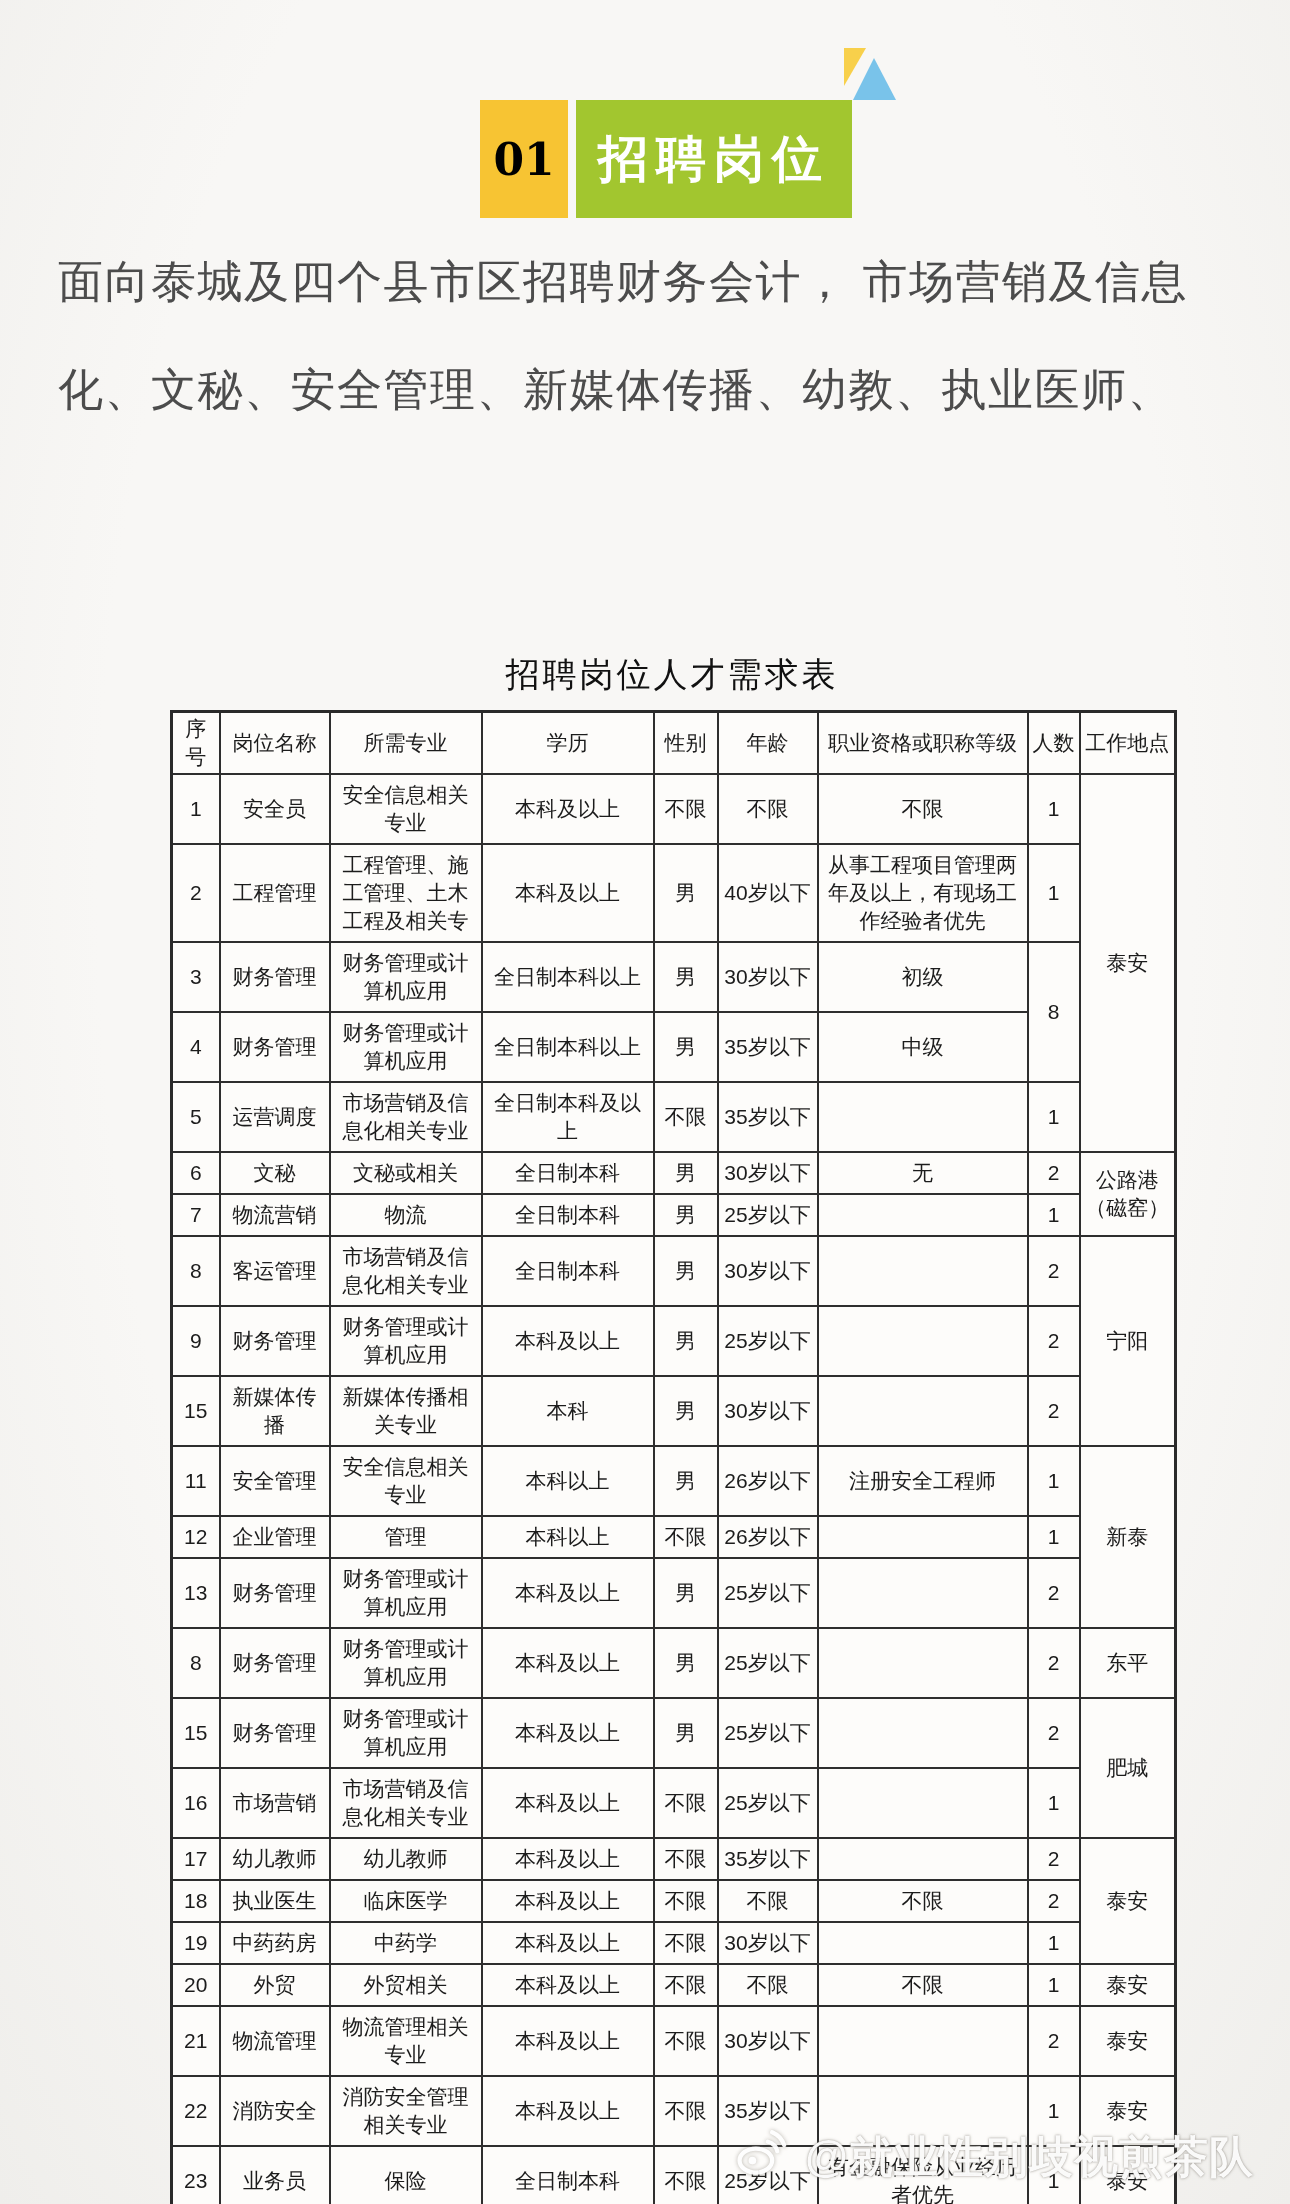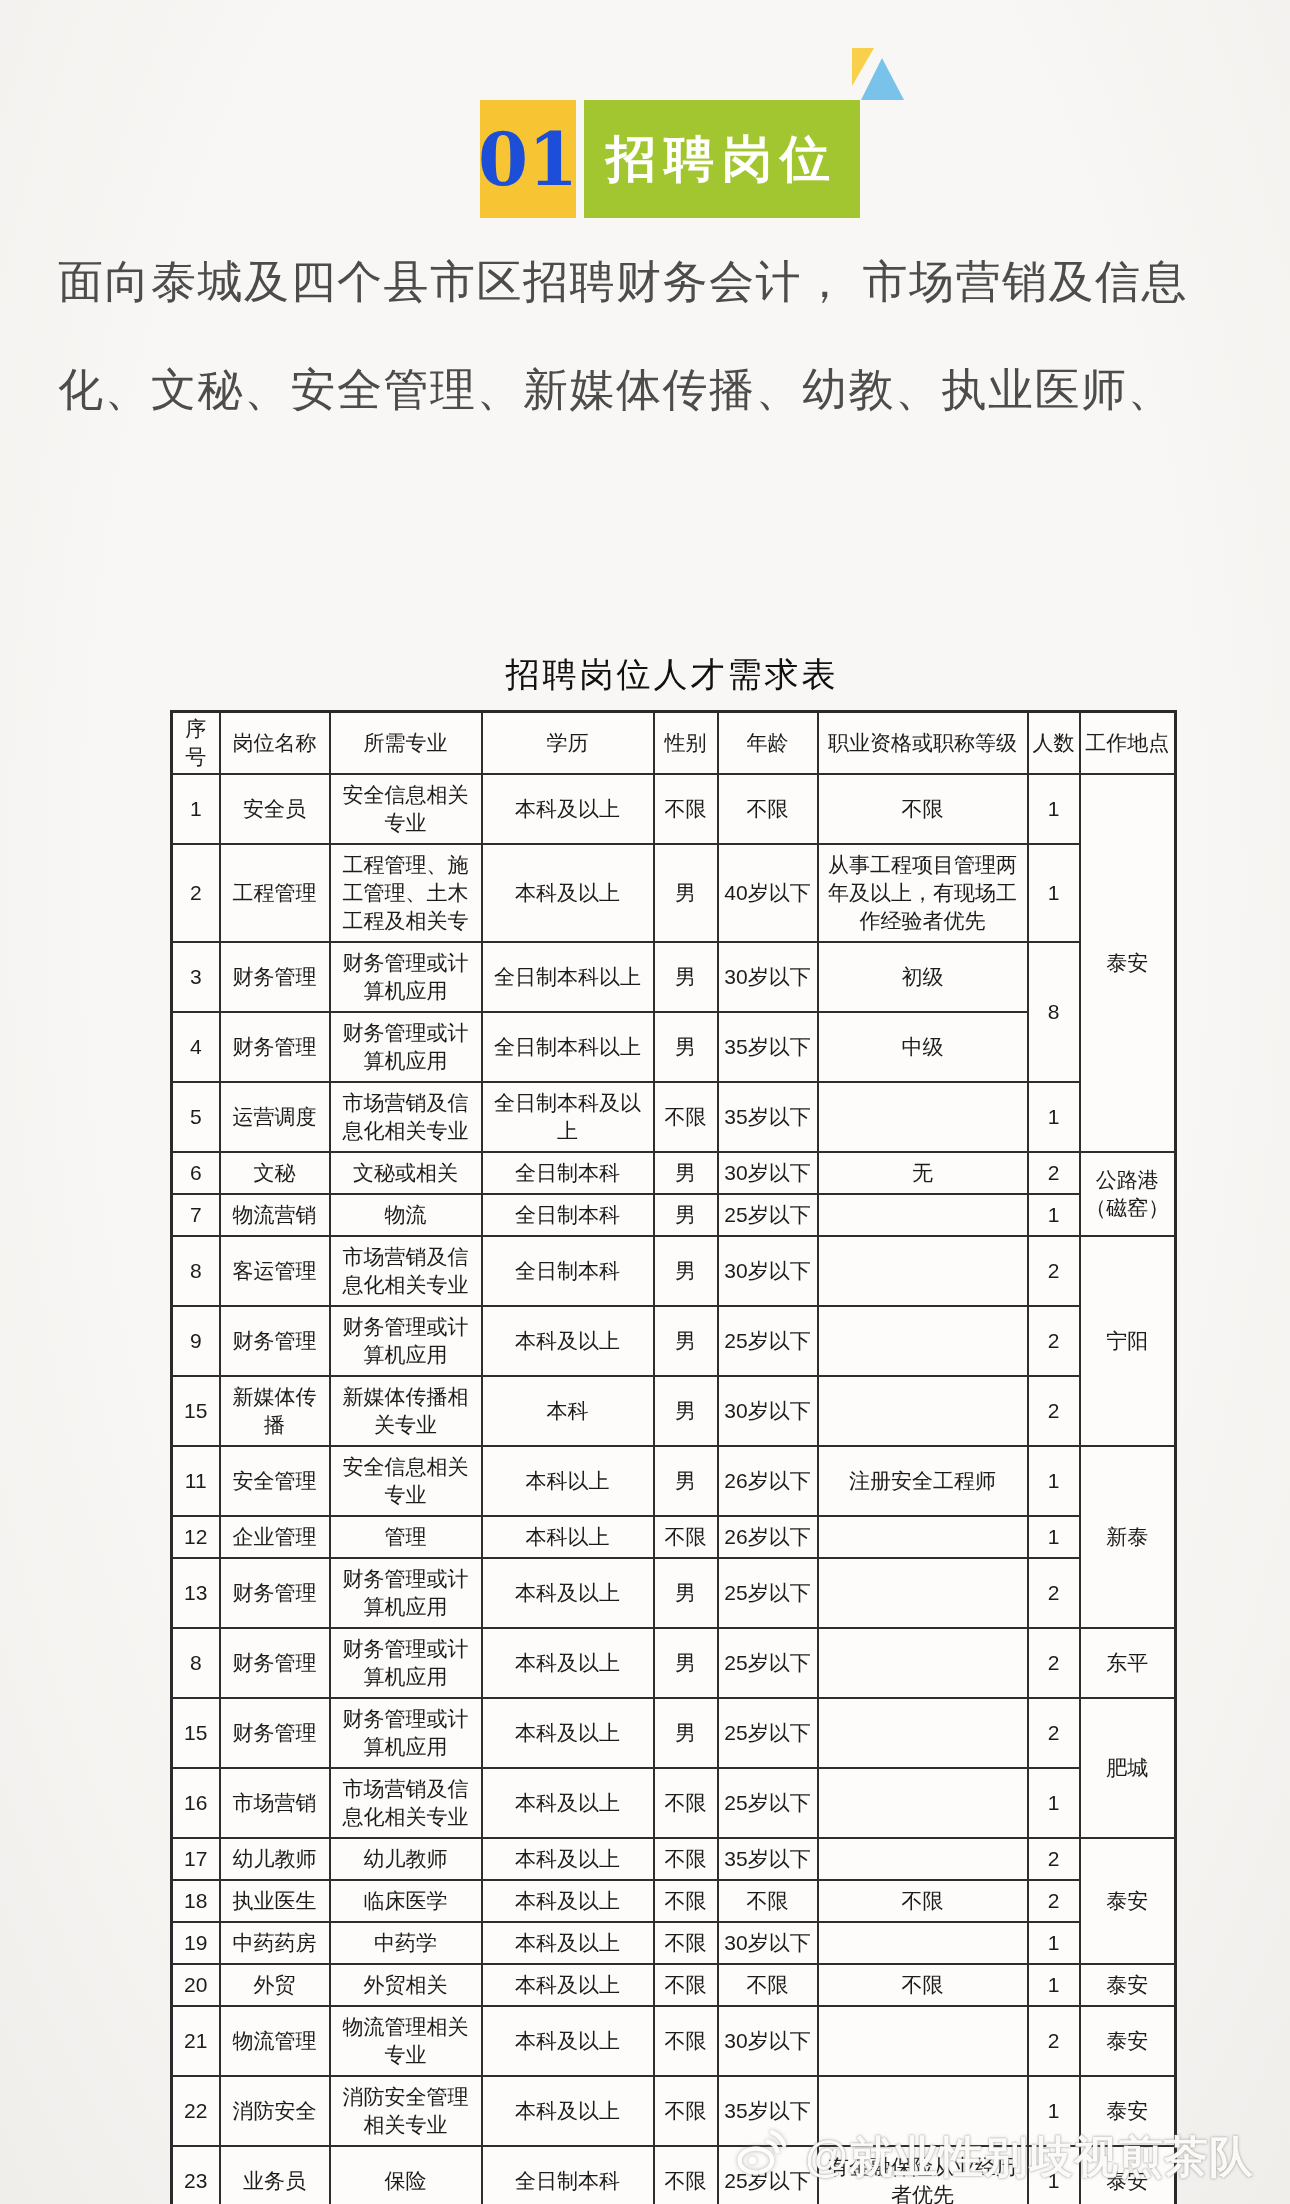--- a/index.html
+++ b/index.html
@@ -10,24 +10,24 @@
     background:radial-gradient(ellipse at 50% 40%, #f8f7f5 60%, #efeeeb 100%);
     color:#222;
     overflow:hidden;
   }
   
   .badge-row{
     position:absolute; top:100px; left:480px; height:118px;
     display:flex; align-items:stretch;
   }
   .badge-num{
-    width:96px; background:#f7c433; color:#1d4ed8;
+    width:88px; background:#f7c433; color:#000000;
     display:flex; align-items:center; justify-content:center;
     font-family:"DejaVu Serif","Liberation Serif",serif;
-    font-size:72px; font-weight:600;
+    font-size:44px; font-weight:600;
   }
   .badge-title{
     width:276px; margin-left:8px; background:#a2c62f; color:#fff;
     display:flex; align-items:center; justify-content:center;
     font-size:50px; font-weight:bold; letter-spacing:8px;
     position:relative;
   }
   .badge-tris{ position:absolute; top:-52px; right:-46px; width:58px; height:58px; }
   
   .intro{

